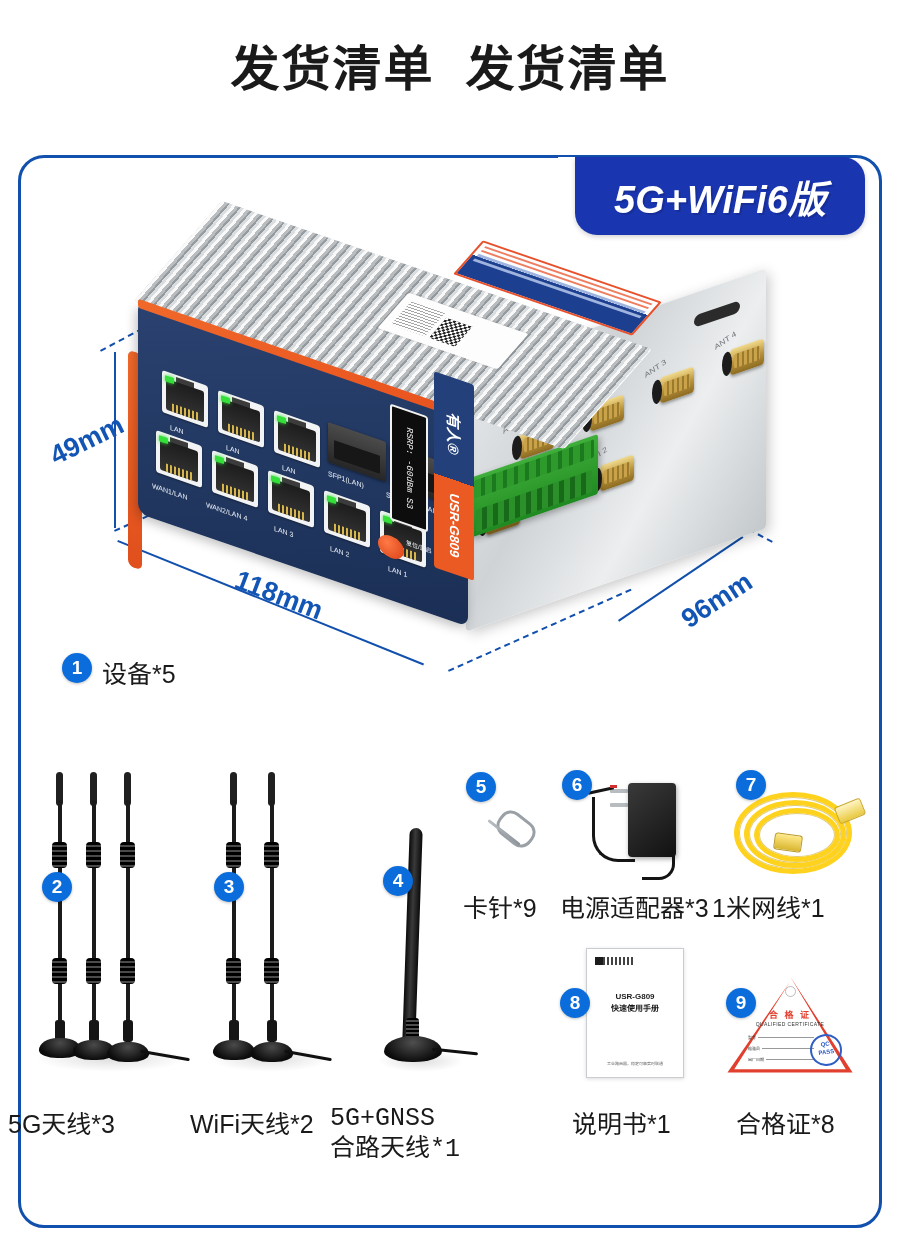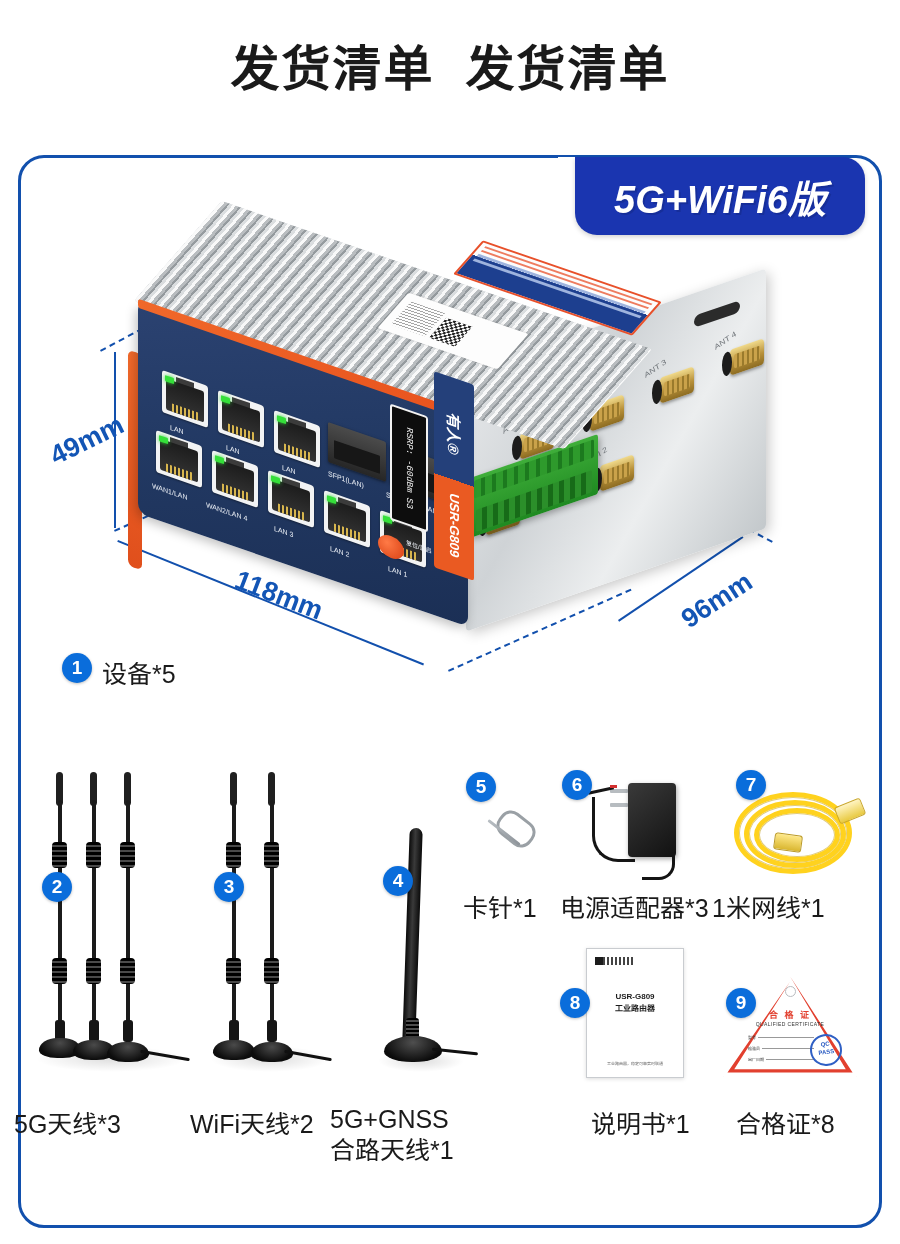--- a/index.html
+++ b/index.html
@@ -218,21 +218,21 @@
   .badge{
     position:absolute;width:30px;height:30px;border-radius:50%;
     background:#0a6ddb;color:#fff;font-size:19px;font-weight:bold;
     display:flex;align-items:center;justify-content:center;
     box-shadow:0 1px 3px rgba(0,0,0,.25);
   }
   .item-label{
     position:absolute;color:#1a1a1a;font-size:25px;white-space:nowrap;
     font-family:"Liberation Sans","DejaVu Sans",sans-serif;
   }
-  .item-label.two-line{white-space:pre-line;line-height:1.22;}
+  .item-label.two-line{white-space:pre-line;line-height:1.22;font-family:Liberation Mono, monospace;}
   
   .ant{position:absolute;width:4px;background:#1b1b1b;border-radius:2px;}
   .ant-tip{position:absolute;width:7px;height:34px;background:#202020;border-radius:4px;}
   .ant-coil{
     position:absolute;width:15px;height:26px;border-radius:4px;
     background:repeating-linear-gradient(180deg,#000 0 3px,#4a4a4a 3px 5px);
   }
   .ant-base{
     position:absolute;width:42px;height:20px;
     background:radial-gradient(ellipse at 50% 25%,#4a4a4a,#0c0c0c 70%);
@@ -527,21 +527,21 @@
 
   <div class="ant-tip" style="left:124px;top:772px;"></div>
   <div class="ant" style="left:126px;top:800px;height:250px;"></div>
   <div class="ant-coil" style="left:120px;top:842px;"></div>
   <div class="ant-coil" style="left:120px;top:958px;"></div>
   <div class="ant-neck" style="left:123px;top:1020px;"></div>
   <div class="ant-base" style="left:107px;top:1042px;"></div>
   <div class="ant-wire" style="left:140px;top:1054px;width:50px;transform:rotate(10deg);"></div>
 </div>
 <div class="badge" style="left:42px;top:872px;">2</div>
-<div class="item-label" style="left:14px;top:1104px;">5G天线*3</div>
+<div class="item-label" style="left:8px;top:1104px;">5G天线*3</div>
 
 <div class="shadow-soft" style="left:210px;top:1046px;width:120px;height:26px;"></div>
 <div>
   <div class="ant-tip" style="left:230px;top:772px;"></div>
   <div class="ant" style="left:232px;top:800px;height:250px;"></div>
   <div class="ant-coil" style="left:226px;top:842px;"></div>
   <div class="ant-coil" style="left:226px;top:958px;"></div>
   <div class="ant-neck" style="left:229px;top:1020px;"></div>
   <div class="ant-base" style="left:213px;top:1040px;"></div>
 
@@ -566,21 +566,21 @@
 <div class="ant-wire" style="left:432px;top:1050px;width:46px;transform:rotate(6deg);"></div>
 <div class="badge" style="left:383px;top:866px;">4</div>
 <div class="item-label two-line" style="left:330px;top:1104px;">5G+GNSS
 合路天线*1</div>
 
 <div id="simpin">
   <div class="loop"></div>
   <div class="needle"></div>
 </div>
 <div class="badge" style="left:466px;top:772px;">5</div>
-<div class="item-label" style="left:463px;top:888px;">卡针*1</div>
+<div class="item-label" style="left:463px;top:888px;">卡针*9</div>
 
 <div id="adapter">
   <div class="prongs">
     <div class="prong" style="left:0;top:0;"></div>
     <div class="prong" style="left:0;top:14px;"></div>
   </div>
   <div class="brick"></div>
   <div class="leadwire"></div>
   <div class="redtip"></div>
   <div class="cable"></div>
@@ -596,26 +596,26 @@
   <div id="lan-plug1"></div>
   <div id="lan-plug2"></div>
 </div>
 <div class="badge" style="left:736px;top:770px;">7</div>
 <div class="item-label" style="left:712px;top:888px;">1米网线*1</div>
 
 <div id="manual">
   <div class="m-logo"></div>
   <div class="m-title">
     <div>USR-G809</div>
-    <div>工业路由器</div>
+    <div>快速使用手册</div>
   </div>
   <div class="m-foot">工业路由器，稳定可靠实时联通</div>
 </div>
 <div class="badge" style="left:560px;top:988px;">8</div>
-<div class="item-label" style="left:572px;top:1104px;margin-left:19px;">说明书*1</div>
+<div class="item-label" style="left:572px;top:1104px;">说明书*1</div>
 
 <div id="cert">
   <div class="tri"></div>
   <div class="tri-edge"></div>
   <div class="hole"></div>
   <div class="c-title">合 格 证</div>
   <div class="c-sub">QUALIFIED CERTIFICATE</div>
   <div class="c-rows">
     <div class="c-row">
       <i>型号</i>

